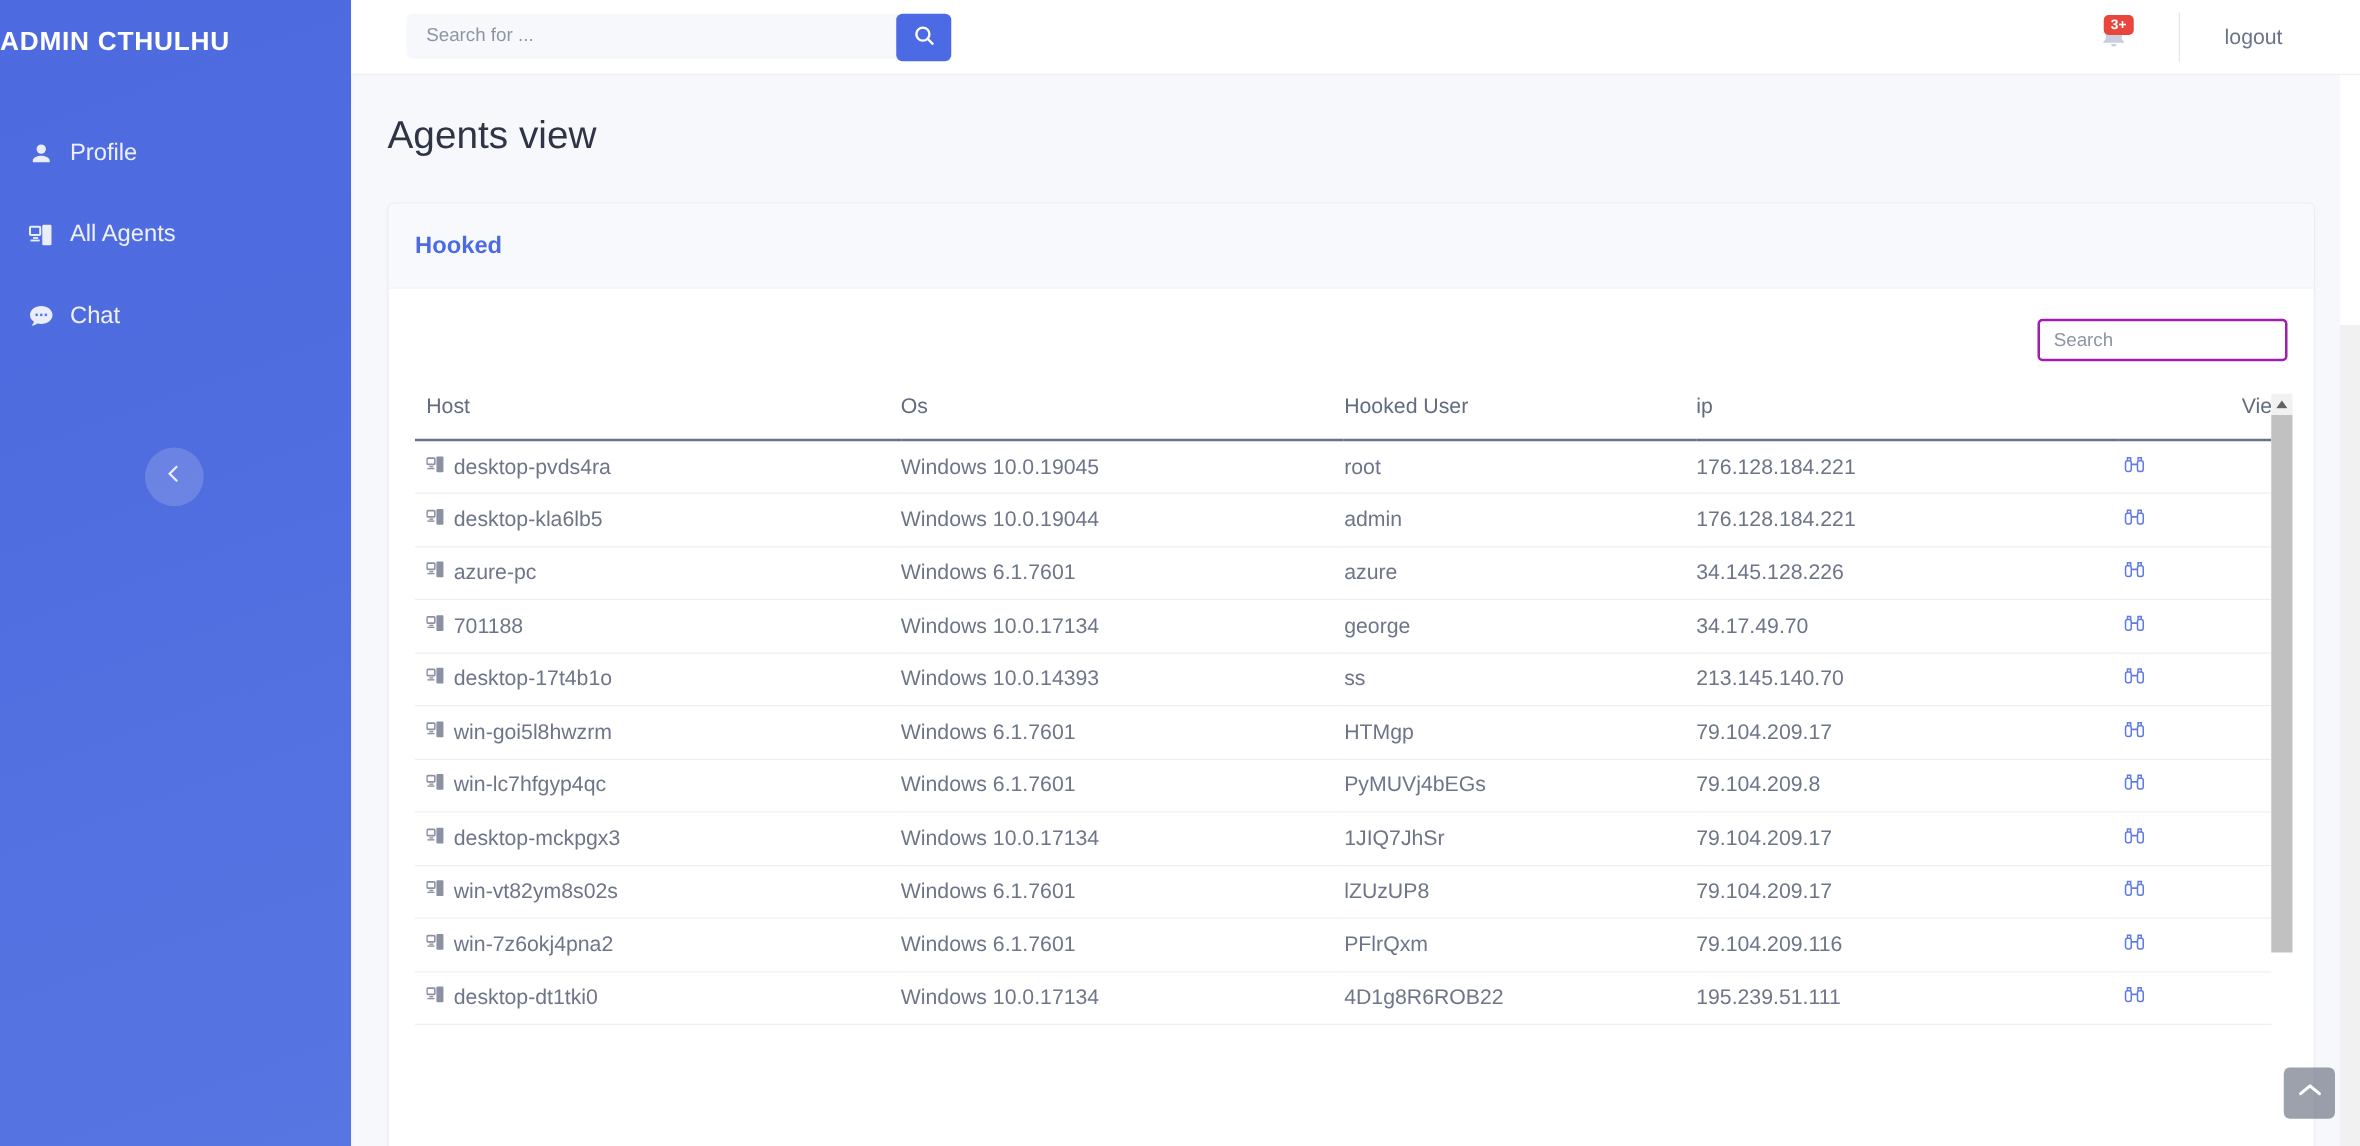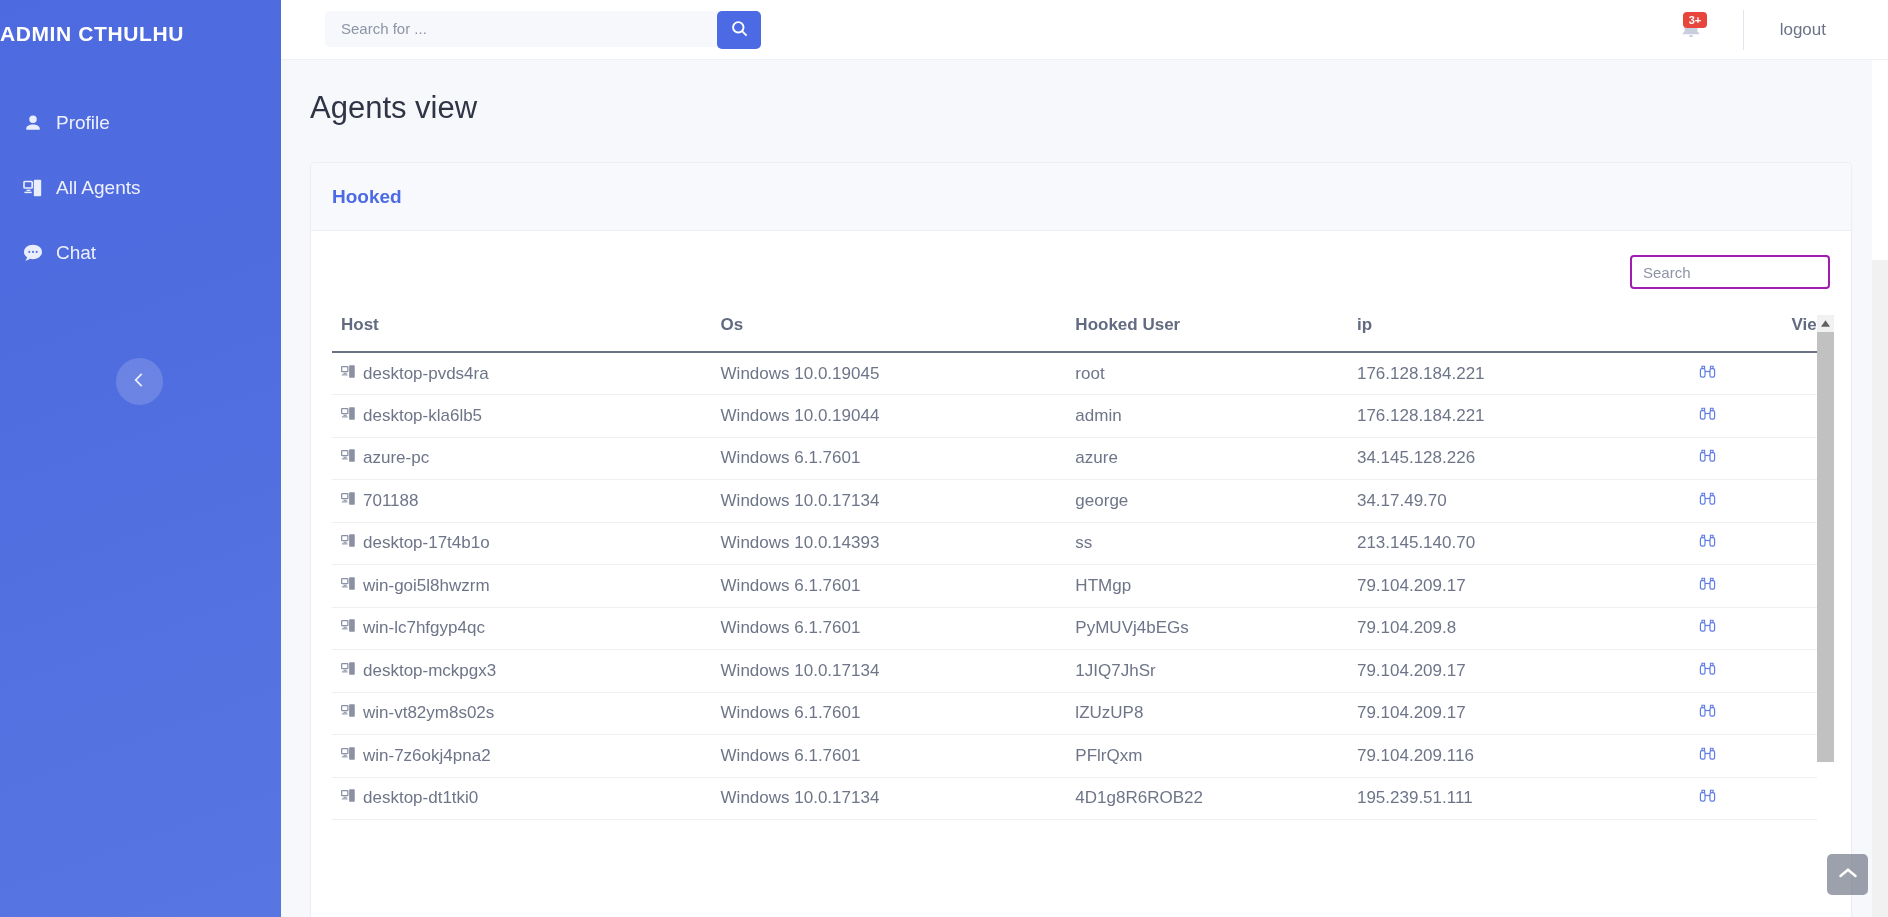--- a/index.html
+++ b/index.html
@@ -123,21 +123,21 @@
   }
   .tbl-search::placeholder { color: #8e94a4; }
 
   .table-scroll {
     margin-top: 26px;
     position: relative;
   }
   table { width: 100%; border-collapse: collapse; table-layout: fixed; }
   thead th {
     text-align: left;
-    font-size: 17px; color: #636b80; font-weight: bold;
+    font-size: 17px; color: #636b80; font-weight: normal;
     padding: 0 0 16px 0;
     border-bottom: 2px solid #6a7183;
   }
   th.c-host { width: 345px; padding-left: 9px; }
   th.c-os   { width: 315px; }
   th.c-user { width: 250px; }
   th.c-ip   { width: 300px; }
   th.c-view { width: 120px; text-align: right; padding-left: 6px; }
 
   tbody td {

